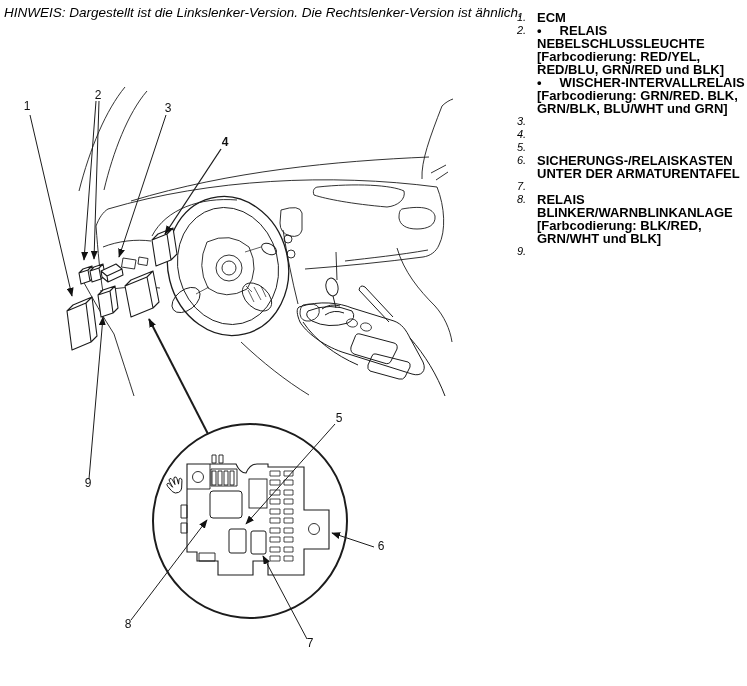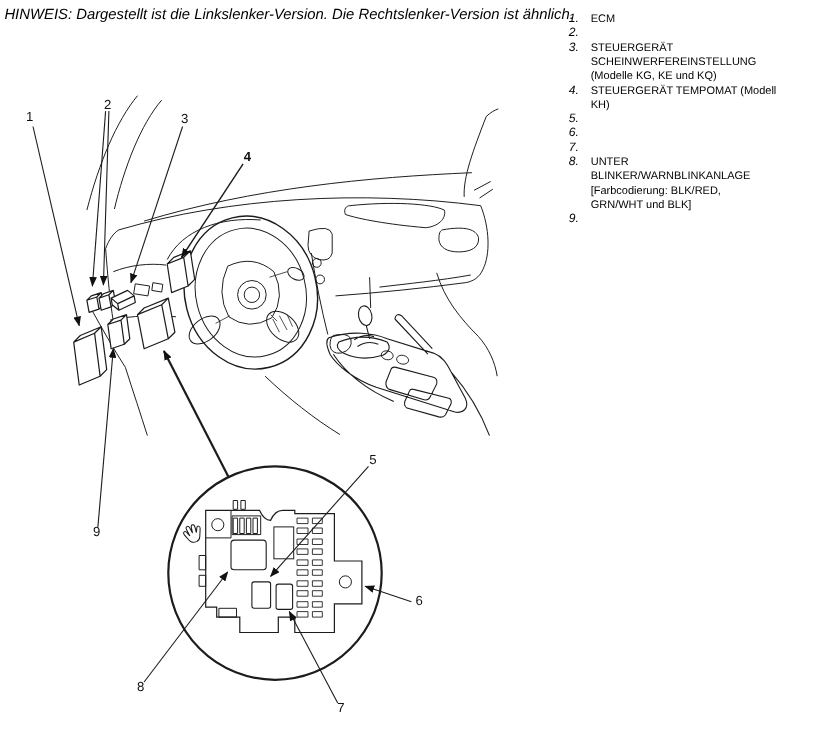--- a/index.html
+++ b/index.html
@@ -9,63 +9,67 @@
     font-family:"Liberation Sans", sans-serif;
   }
   .note{
     position:absolute;left:4px;top:5px;width:515px;
     font-size:13.5px;font-style:italic;white-space:nowrap;
   }
   .legend{position:absolute;left:517px;top:11px;width:230px}
   .legend-row{display:flex;align-items:flex-start}
   .legend-num{flex:0 0 20px;font-style:italic;font-size:11px;line-height:13px}
   .legend-text{
-    font-weight:normal;font-size:10px;line-height:13px;
+    font-weight:bold;font-size:13px;line-height:13px;
     white-space:pre-line;letter-spacing:0px;
   }
   svg.diagram{position:absolute;left:0;top:0}
   .ln{stroke:#1c1c1c;fill:none}
   .callout-num{font-size:12px;fill:#111;text-anchor:middle}
 </style>
 </head>
 <body>
 
 <div class="note">HINWEIS: Dargestellt ist die Linkslenker-Version. Die Rechtslenker-Version ist ähnlich.</div>
 
 <div class="legend">
   <div class="legend-row">
     <span class="legend-num">1.</span>
     <div class="legend-text">ECM</div>
   </div>
   <div class="legend-row">
     <span class="legend-num">2.</span>
+    <div class="legend-text">•&nbsp;&nbsp;&nbsp;&nbsp;&nbsp;RELAIS
+NEBELSCHLUSSLEUCHTE
+[Farbcodierung: RED/YEL,
+RED/BLU, GRN/RED und BLK]
+•&nbsp;&nbsp;&nbsp;&nbsp;&nbsp;WISCHER-INTERVALLRELAIS
+[Farbcodierung: GRN/RED. BLK,
+GRN/BLK, BLU/WHT und GRN]</div>
   </div>
   <div class="legend-row">
     <span class="legend-num">3.</span>
-    <div class="legend-text">STEUERGERÄT
-SCHEINWERFEREINSTELLUNG
-(Modelle KG, KE und KQ)</div>
   </div>
   <div class="legend-row">
     <span class="legend-num">4.</span>
-    <div class="legend-text">STEUERGERÄT TEMPOMAT (Modell
-KH)</div>
   </div>
   <div class="legend-row">
     <span class="legend-num">5.</span>
   </div>
   <div class="legend-row">
     <span class="legend-num">6.</span>
+    <div class="legend-text">SICHERUNGS-/RELAISKASTEN
+UNTER DER ARMATURENTAFEL</div>
   </div>
   <div class="legend-row">
     <span class="legend-num">7.</span>
   </div>
   <div class="legend-row">
     <span class="legend-num">8.</span>
-    <div class="legend-text">UNTER
+    <div class="legend-text">RELAIS
 BLINKER/WARNBLINKANLAGE
 [Farbcodierung: BLK/RED,
 GRN/WHT und BLK]</div>
   </div>
   <div class="legend-row">
     <span class="legend-num">9.</span>
   </div>
 </div>
 
 <svg class="diagram" width="747" height="686" viewBox="0 0 747 686">

